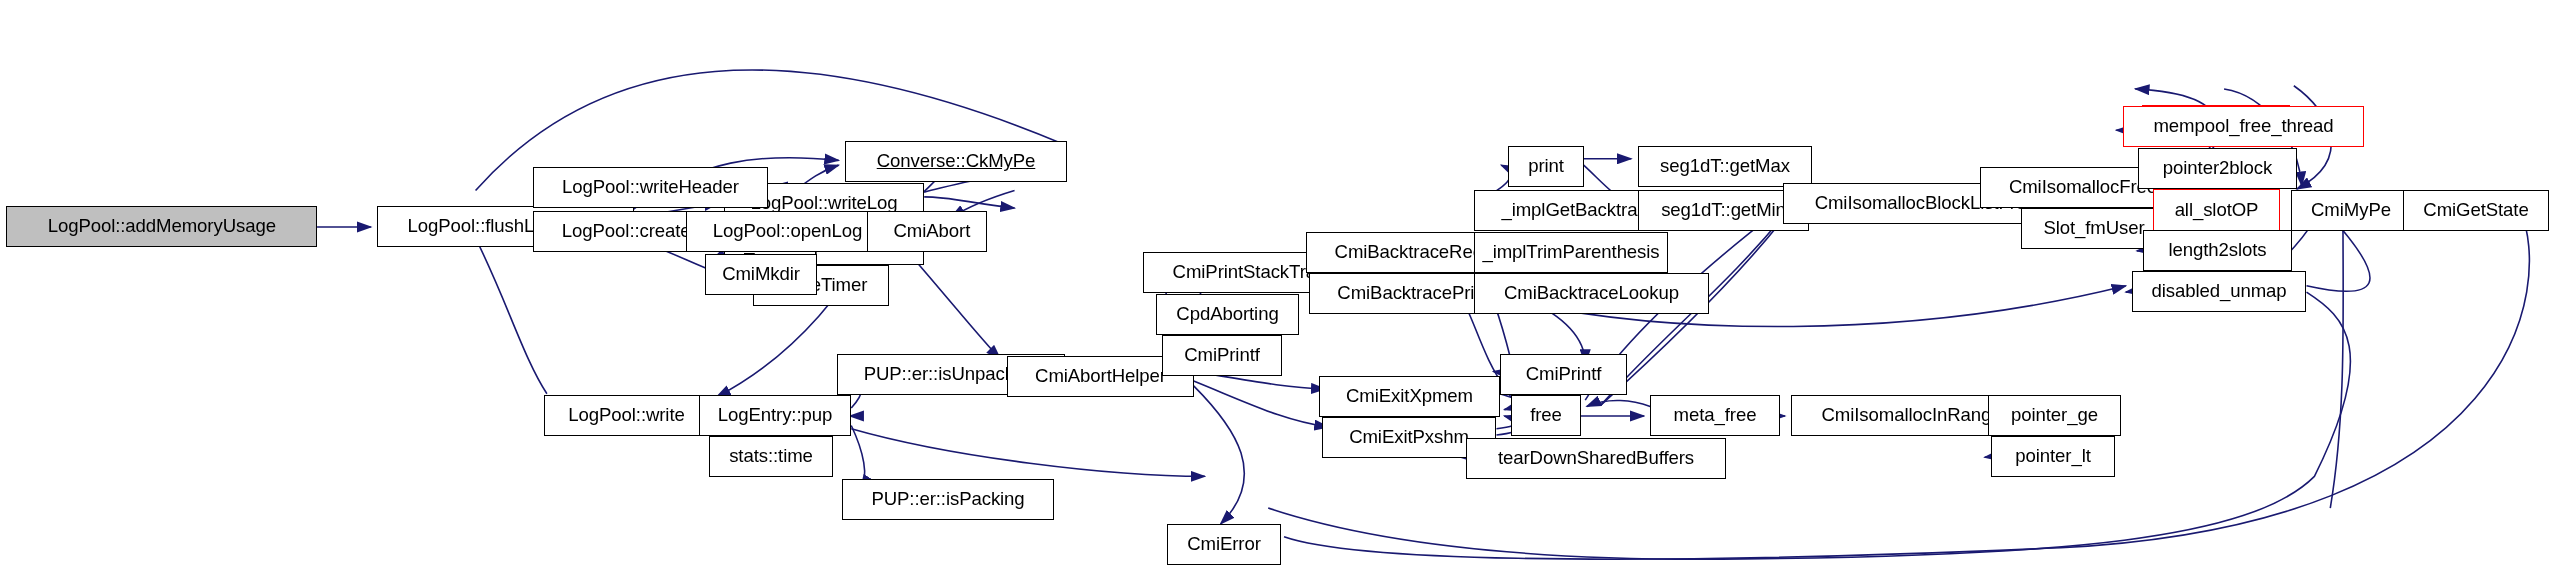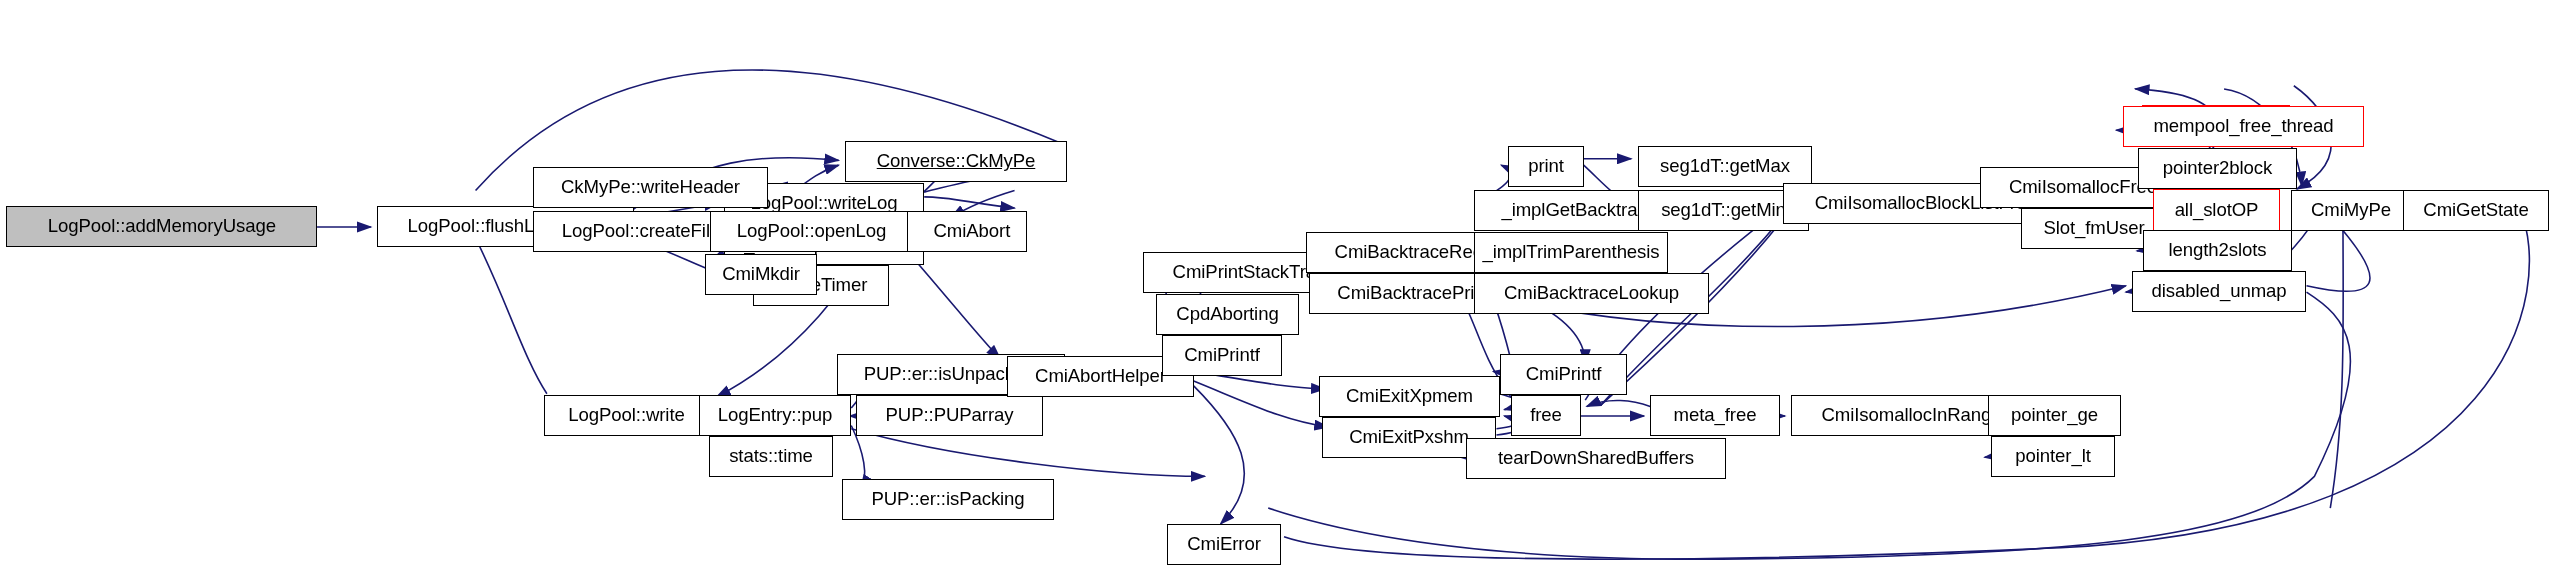--- a/index.html
+++ b/index.html
@@ -150,31 +150,30 @@
       <path d="M669,90 C500,20 380,30 300,120"></path>
       <path d="M1590,133 C1610,180 1590,330 1300,345 C1000,358 850,352 810,338"></path>
     </g>
   </svg>
 
   <div class="node root" style="left: 6.3px; top: 206px; width: 311px; height: 41px; font-size: 18.6px;">LogPool::addMemoryUsage</div>
   <div class="node" style="left: 377px; top: 206px; width: 257px; height: 41px; font-size: 18.6px;">LogPool::flushLogBuffer</div>
   <div class="node" style="left: 724px; top: 183px; width: 200px; height: 41px; font-size: 18.6px;">LogPool::writeLog</div>
   <div class="node" style="left: 724px; top: 224px; width: 200px; height: 41px; font-size: 18.6px;">_ckGroupID::isZero</div>
   <div class="node" style="left: 753px; top: 265px; width: 136px; height: 41px; font-size: 18.6px;">TraceTimer</div>
-  <div class="node" style="left: 533px; top: 167px; width: 235px; height: 41px; font-size: 18.6px;">CkMyPe::writeHeader</div>
+  <div class="node" style="left: 533px; top: 167px; width: 235px; height: 41px; font-size: 18.6px;">LogPool::writeHeader</div>
   <div class="node" style="left: 533px; top: 211px; width: 216px; height: 41px; font-size: 18.6px;">LogPool::createFile</div>
-  <div class="node" style="left: 686px; top: 211px; width: 203px; height: 41px; font-size: 18.6px; margin-left: 24px;">LogPool::openLog</div>
+  <div class="node" style="left: 686px; top: 211px; width: 203px; height: 41px; font-size: 18.6px;">LogPool::openLog</div>
   <div class="node" style="left: 705px; top: 254px; width: 112px; height: 41px; font-size: 18.6px;">CmiMkdir</div>
   <div class="node" style="left: 845px; top: 141px; width: 222px; height: 41px; font-size: 18.6px; text-decoration: underline;">Converse::CkMyPe</div>
-  <div class="node" style="left: 907px; top: 211px; width: 120px; height: 41px; font-size: 18.6px; padding-left: 16px;">CmiAbort</div>
+  <div class="node" style="left: 867px; top: 211px; width: 120px; height: 41px; font-size: 18.6px; padding-left: 16px;">CmiAbort</div>
   <div class="node" style="left: 544px; top: 395px; width: 165px; height: 41px; font-size: 18.6px;">LogPool::write</div>
   <div class="node" style="left: 699px; top: 395px; width: 152px; height: 41px; font-size: 18.6px;">LogEntry::pup</div>
   <div class="node" style="left: 709px; top: 436px; width: 124px; height: 41px; font-size: 18.6px;">stats::time</div>
   <div class="node" style="left: 837px; top: 354px; width: 228px; height: 41px; font-size: 18.6px;">PUP::er::isUnpacking</div>
-  <div class="node" style="left: 856px; top: 395px; width: 187px; height: 41px; font-size: 18.6px;">PUP::PUParray</div>
   <div class="node" style="left: 842px; top: 479px; width: 212px; height: 41px; font-size: 18.6px;">PUP::er::isPacking</div>
   <div class="node" style="left: 1007px; top: 356px; width: 187px; height: 41px; font-size: 18.6px;">CmiAbortHelper</div>
   <div class="node" style="left: 1143px; top: 252px; width: 222px; height: 41px; font-size: 18.6px;">CmiPrintStackTrace</div>
   <div class="node" style="left: 1156px; top: 294px; width: 143px; height: 41px; font-size: 18.6px;">CpdAborting</div>
   <div class="node" style="left: 1162px; top: 335px; width: 120px; height: 41px; font-size: 18.6px;">CmiPrintf</div>
   <div class="node" style="left: 1319px; top: 376px; width: 181px; height: 41px; font-size: 18.6px;">CmiExitXpmem</div>
   <div class="node" style="left: 1322px; top: 417px; width: 174px; height: 41px; font-size: 18.6px;">CmiExitPxshm</div>
   <div class="node" style="left: 1466px; top: 438px; width: 260px; height: 41px; font-size: 18.6px;">tearDownSharedBuffers</div>
   <div class="node" style="left: 1167px; top: 524px; width: 114px; height: 41px; font-size: 18.6px;">CmiError</div>
   <div class="node" style="left: 1306px; top: 232px; width: 231px; height: 41px; font-size: 18.6px;">CmiBacktraceRecord</div>

